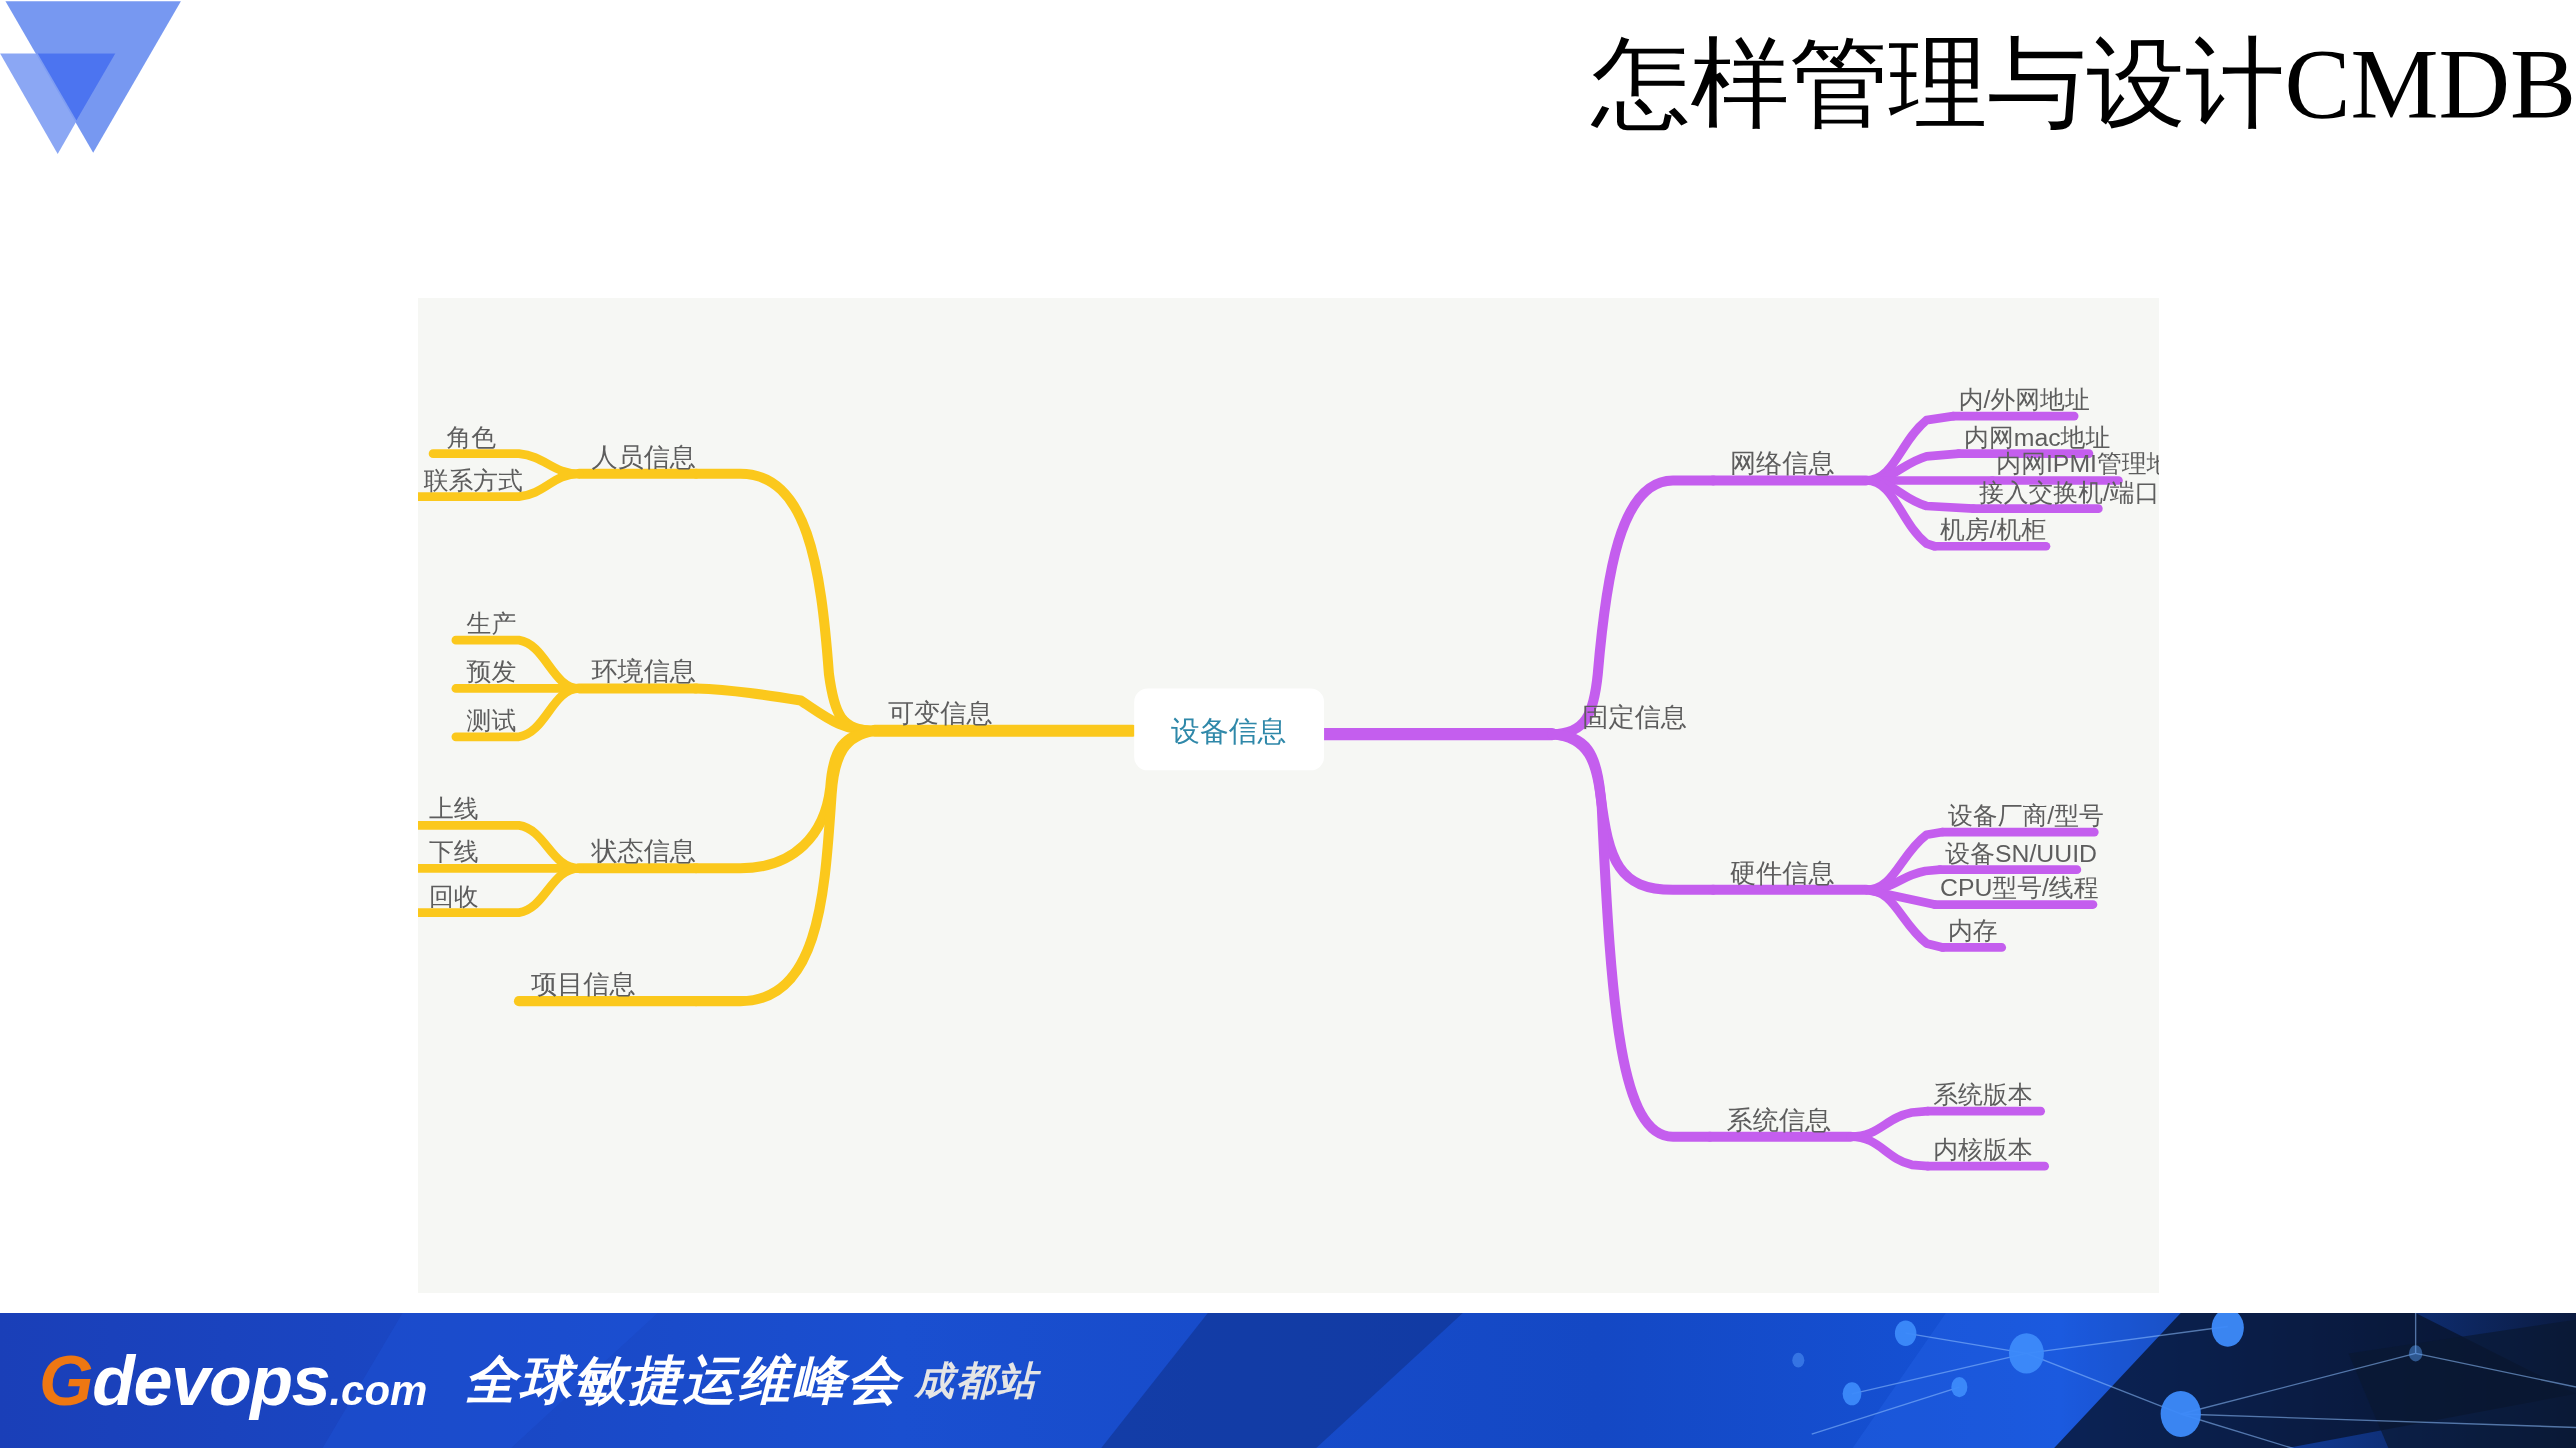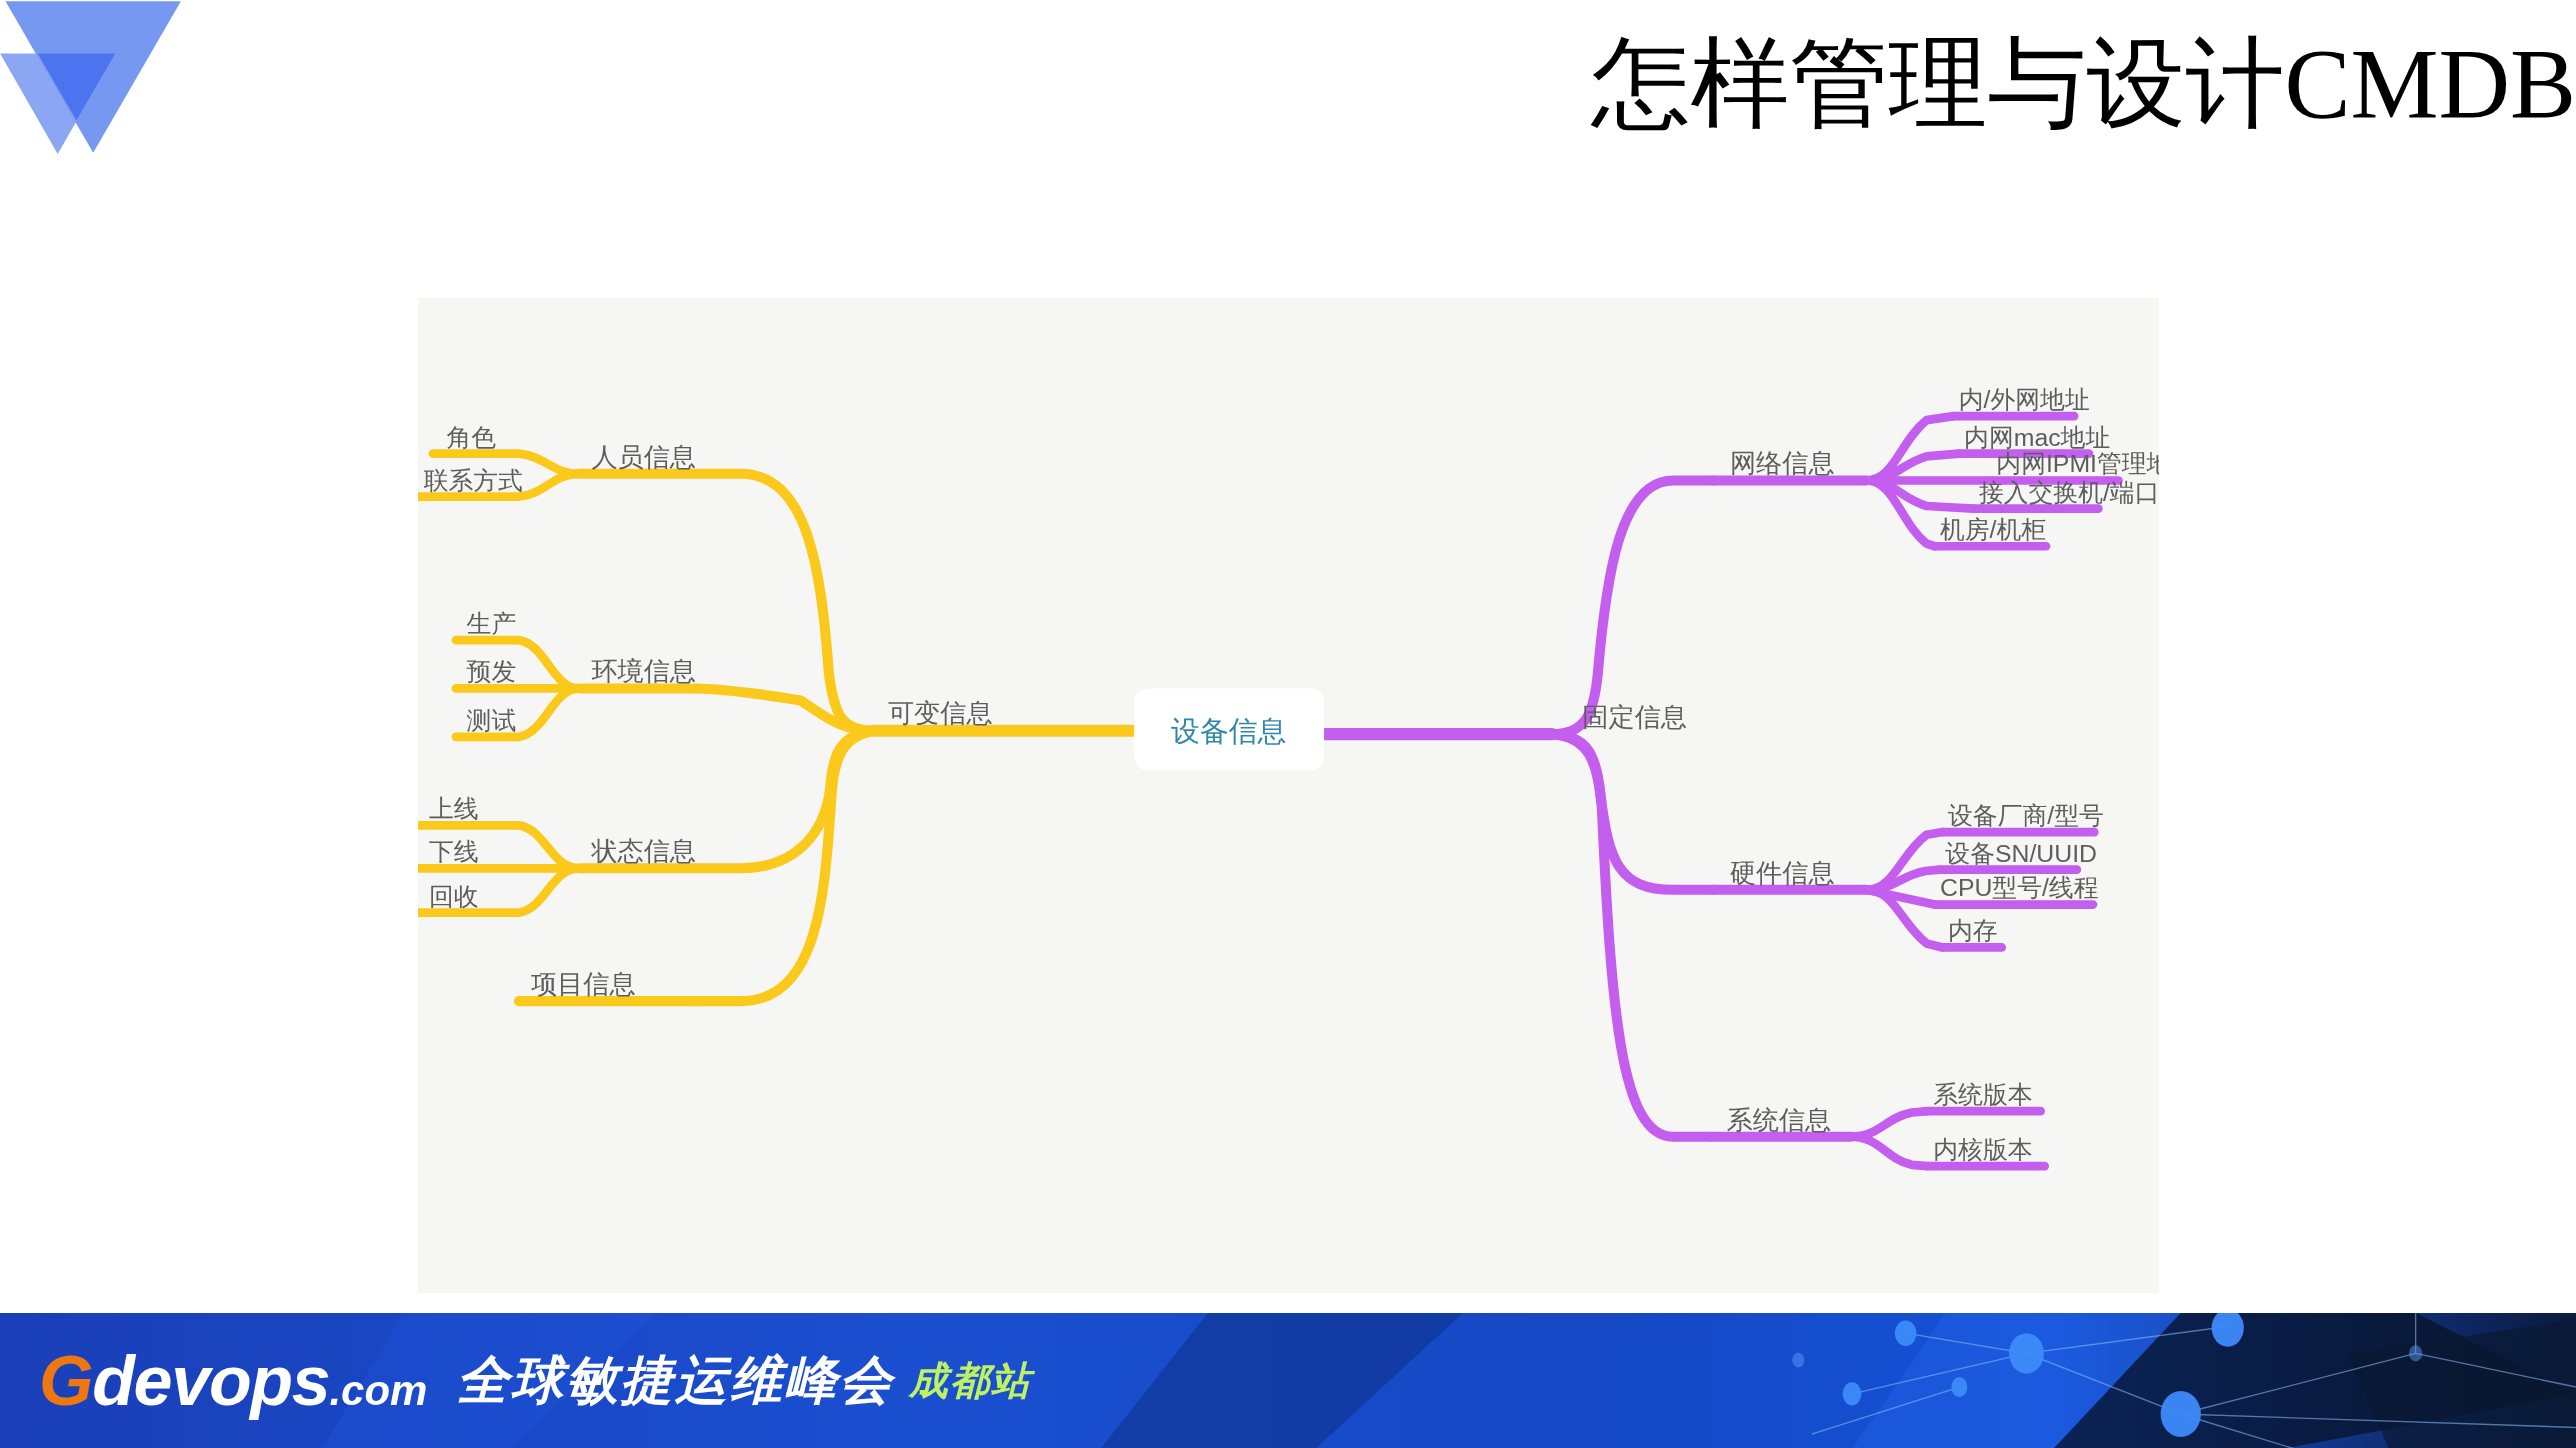--- a/index.html
+++ b/index.html
@@ -39,39 +39,39 @@
   }
 
   
   #footer-bar{
     position:absolute;left:0;top:1313px;width:2576px;height:136px;
     overflow:hidden;background:#1449c4;
   }
   #footer-bg{position:absolute;left:0;top:0;width:2576px;height:136px;display:block;}
   #footer-content{
     position:absolute;left:39px;top:0;height:136px;
-    display:flex;align-items:center;gap:2px;
+    display:flex;align-items:center;gap:10px;
   }
   #footer-logo{
     font-family:"Liberation Sans","DejaVu Sans",sans-serif;
     font-weight:bold;font-style:italic;font-size:70px;color:#ffffff;
     line-height:1;letter-spacing:-1.3px;white-space:nowrap;
   }
   #footer-logo .g-initial{color:#ee7712;}
   #footer-logo .dotcom{font-size:42px;letter-spacing:0px;}
   #footer-slogan{
     font-family:Liberation Serif, serif;
     font-style:italic;font-weight:bold;
     font-size:52px;color:#ffffff;margin-left:27px;white-space:nowrap;
     letter-spacing:2.7px;
   }
   #footer-city{
     font-family:"Liberation Serif","DejaVu Serif",serif;
     font-style:italic;font-weight:bold;
-    font-size:39px;color:#bef264;margin-left:13px;white-space:nowrap;
+    font-size:39px;color:#e5e5e5;margin-left:3px;white-space:nowrap;
     letter-spacing:2px;
   }
 </style>
 </head>
 <body>
 
 <div id="stage">
 
   <div id="brand-mark">
     <svg width="181" height="154" viewBox="0 0 270 230" xmlns="http://www.w3.org/2000/svg">

